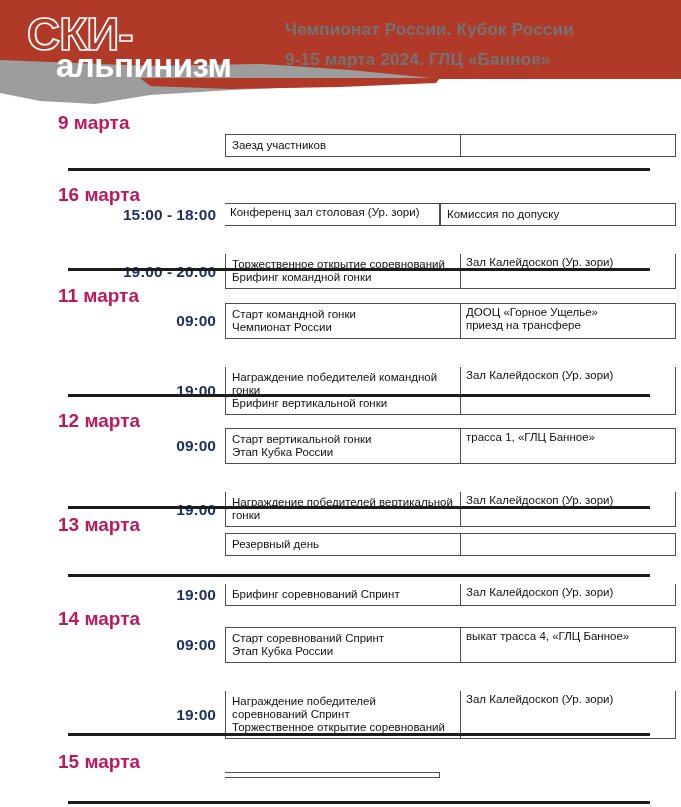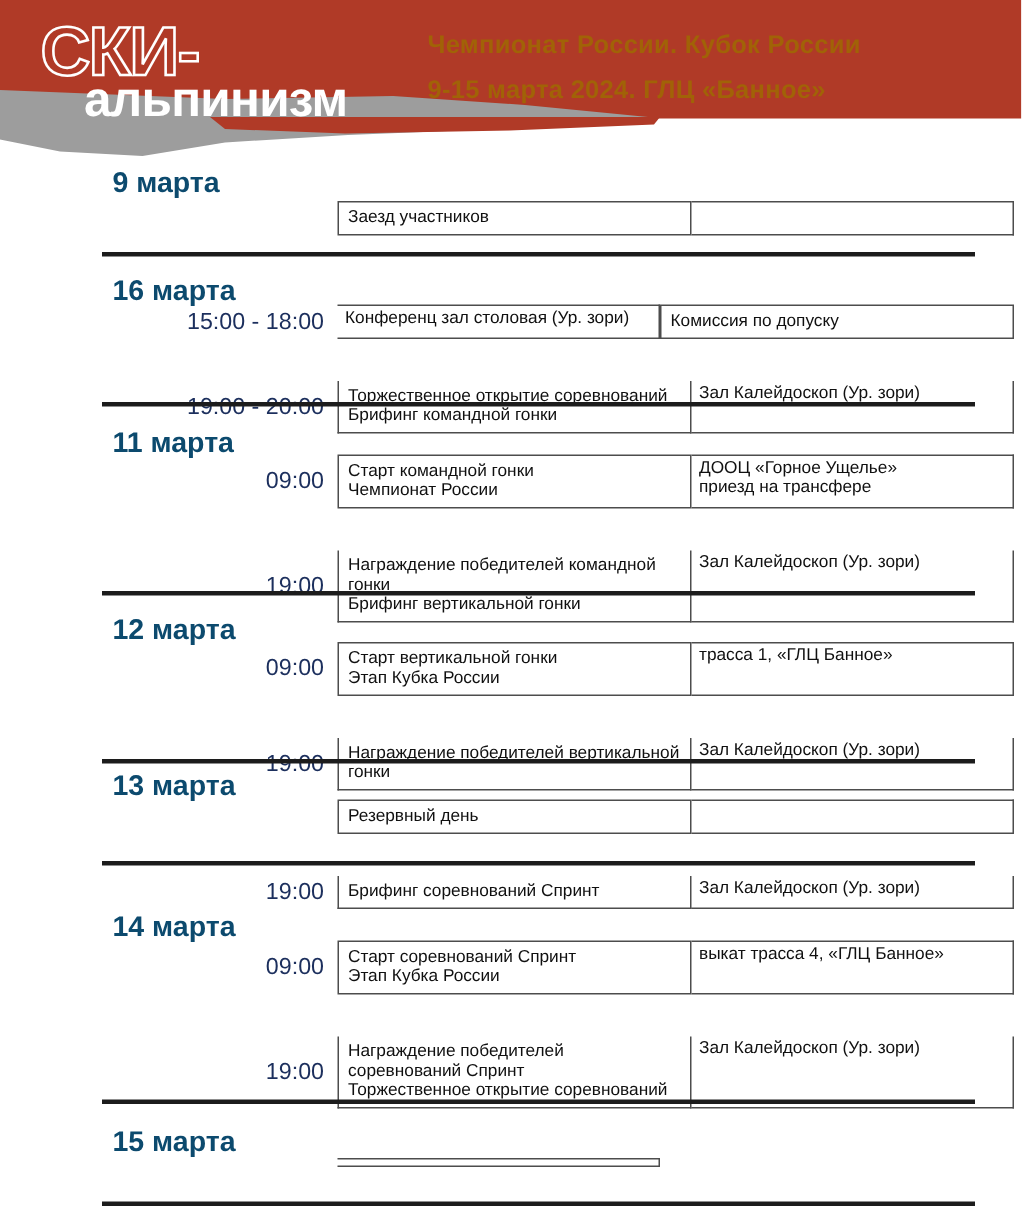--- a/index.html
+++ b/index.html
@@ -2,35 +2,35 @@
 <html><head>
 <meta charset="utf-8">
 <style>
   html,body{margin:0;padding:0;background:#fff;}
   #page{position:relative;width:681px;height:807px;background:#fff;overflow:hidden;
         font-family:"Liberation Sans", sans-serif;}
 
   
   #banner{position:absolute;left:0;top:0;width:681px;height:112px;}
   #banner svg{display:block;}
-  .title-block{position:absolute;left:285px;top:15px;color:#a16207;font-weight:bold;
+  .title-block{position:absolute;left:285px;top:15px;color:#737373;font-weight:bold;
                font-size:17px;line-height:30px;letter-spacing:.2px;white-space:nowrap;}
 
   
-  .day-h{position:absolute;left:75px;font-size:19px;font-weight:bold;color:#0c4a6e;
+  .day-h{position:absolute;left:58px;font-size:19px;font-weight:bold;color:#be185d;
          line-height:21px;white-space:nowrap;}
 
   
   .day-rows{position:absolute;left:0;width:681px;}
   .row{display:flex;align-items:stretch;}
   .row + .row .cell{border-top:none;margin-top:28px;}
   .cell{box-sizing:border-box;}
   .time{width:225px;display:flex;justify-content:flex-end;align-items:center;
         padding-right:9px;}
-  .time-text{font-weight:normal;font-size:15.5px;color:#1c2f5d;white-space:nowrap;}
+  .time-text{font-weight:bold;font-size:15.5px;color:#1c2f5d;white-space:nowrap;}
   .event{width:236px;border:1px solid #4d4d4d;padding:4px 6px;}
   .location{width:215px;border:1px solid #4d4d4d;border-left:none;padding:2px 5px;}
   .line{font-size:11.5px;line-height:13px;color:#101010;}
 
   
   .sep{position:absolute;left:68px;width:582px;height:3px;background:#1c1c1c;}
 
   
   .d0-h{top:112px}.d0-t{top:134px}.d0-s{top:168px}
   .d1-h{top:184px}.d1-t{top:203px}.d1-s{top:268px}

